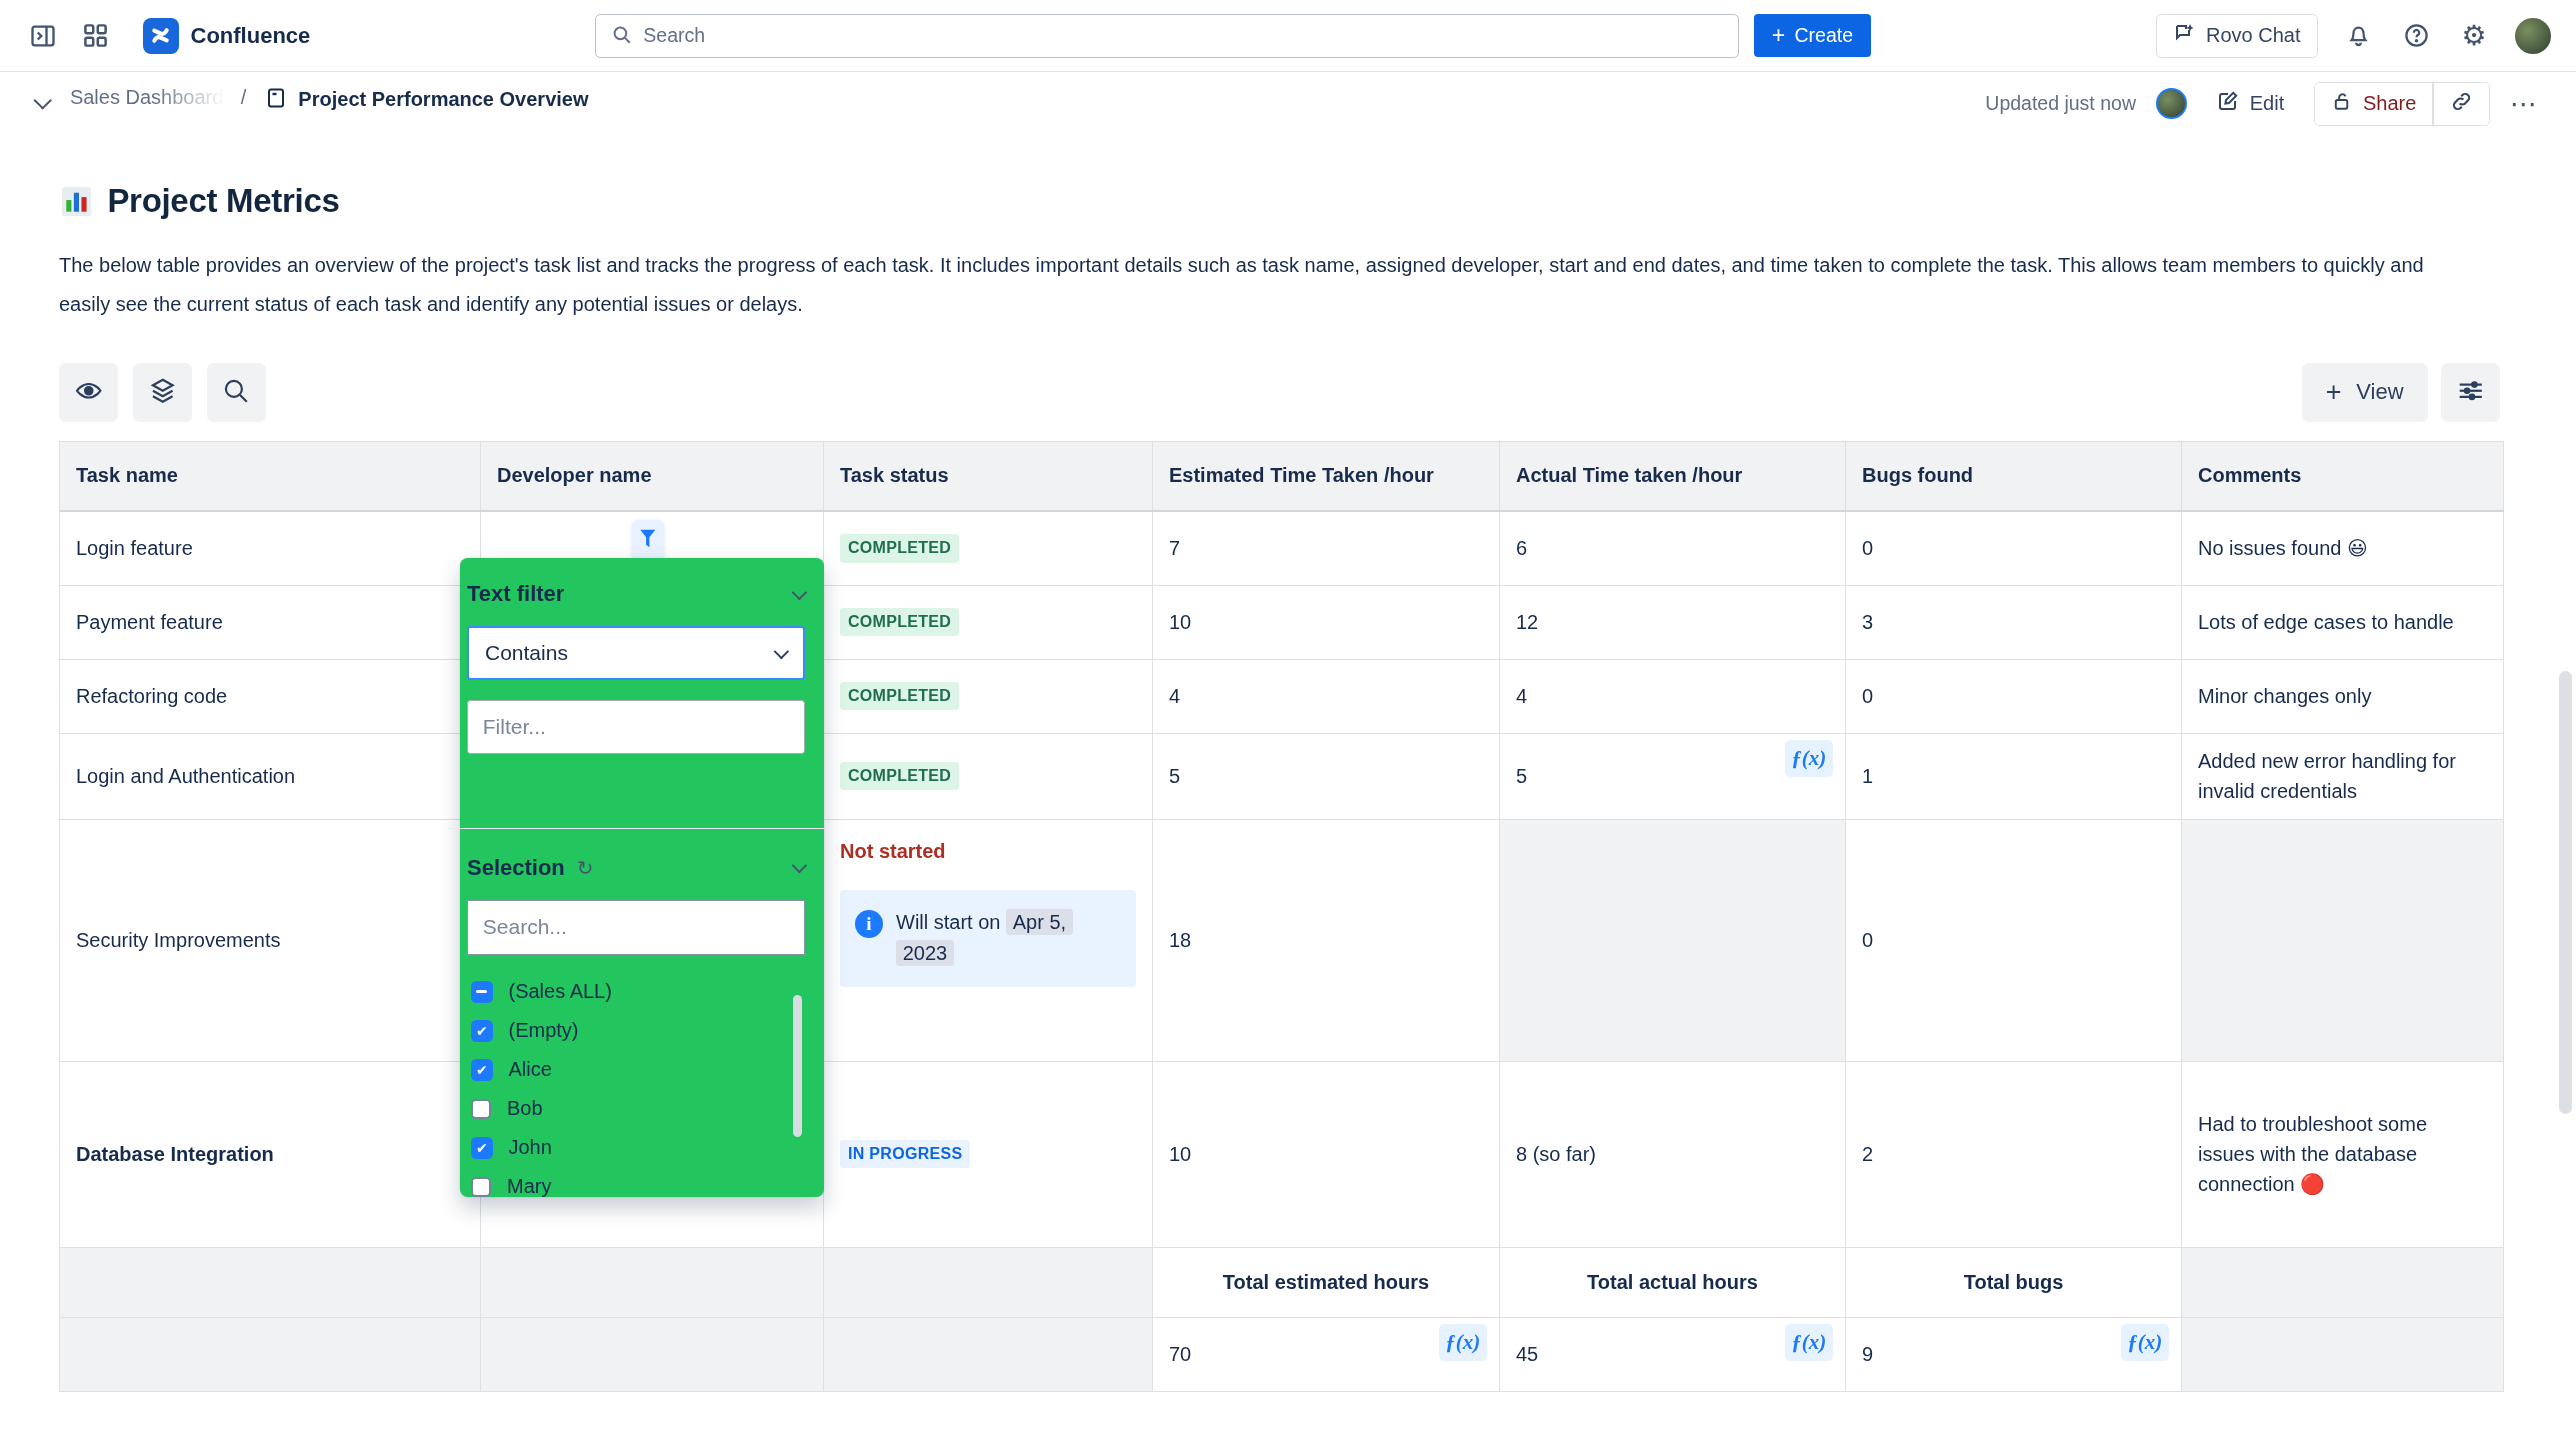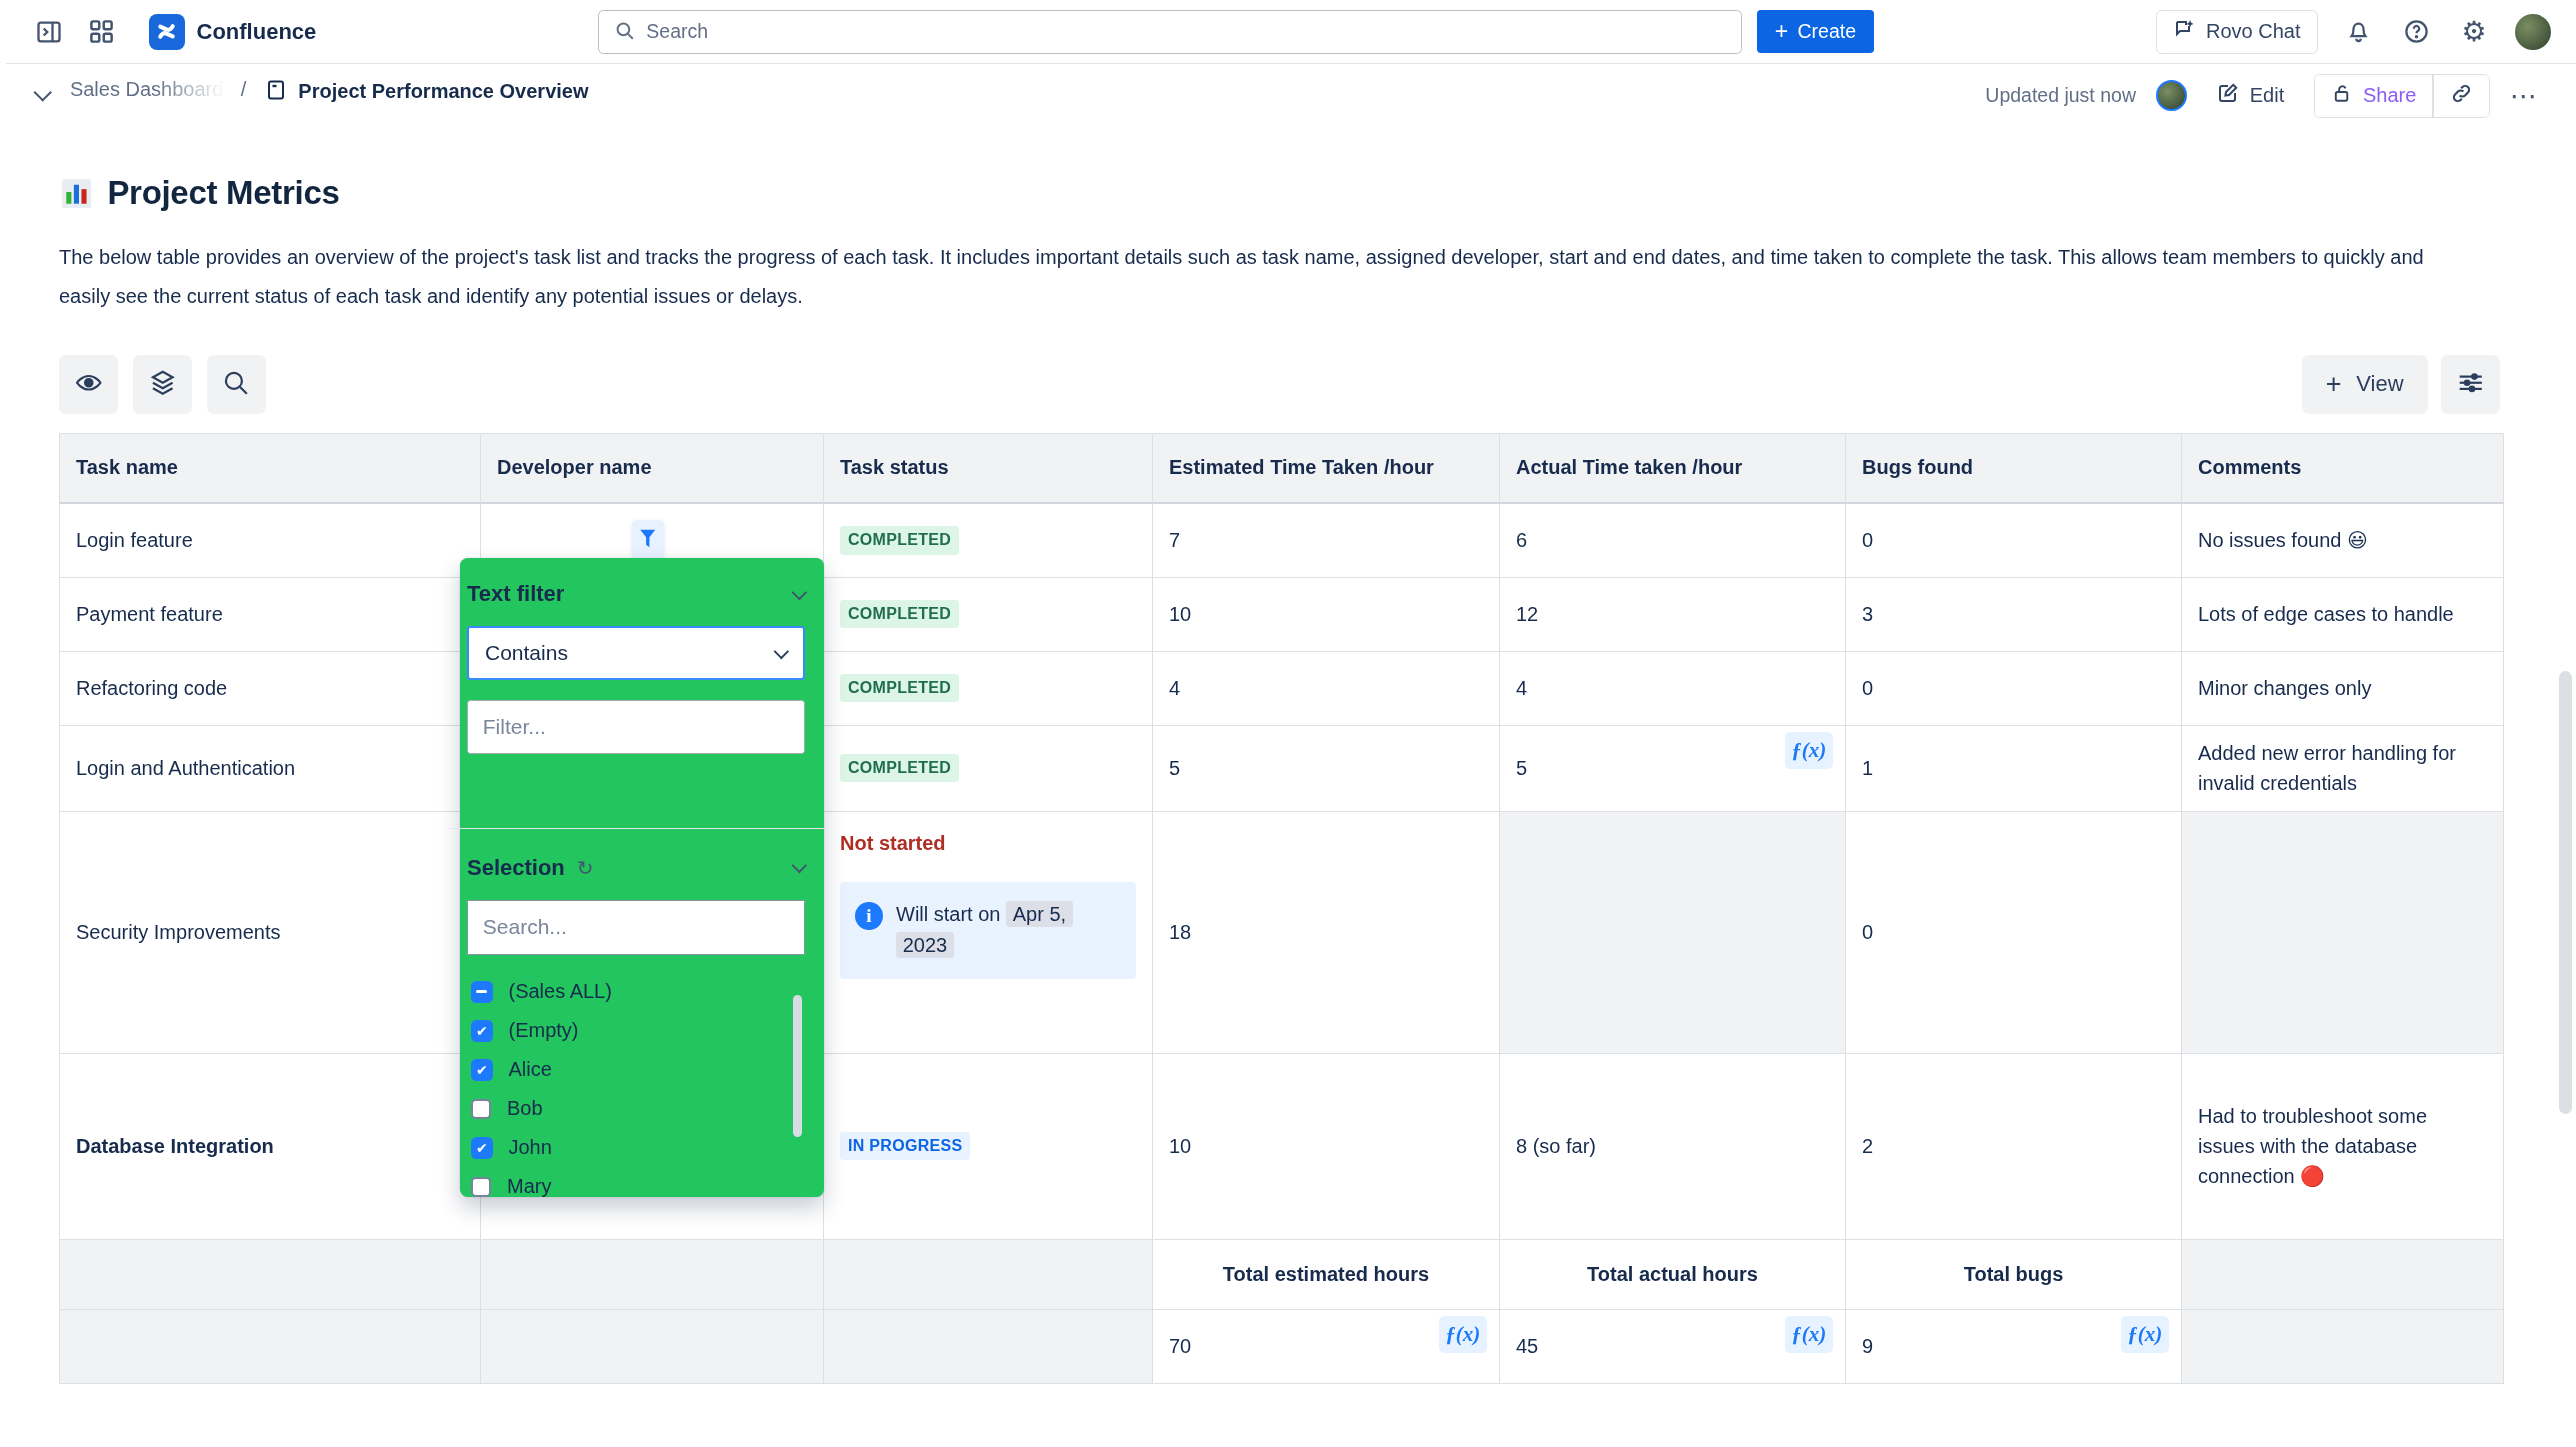--- a/index.html
+++ b/index.html
@@ -1,22 +1,22 @@
 <!DOCTYPE html>
 <html style="font-size:10.7px"><head>
 <meta charset="utf-8">
 <style>
   * { margin:0; padding:0; box-sizing:border-box; }
   html,body { width:2576px; height:1447px; }
   body { position:relative; background:#fff; overflow:hidden;
          font-family:"Liberation Sans","DejaVu Sans",sans-serif; color:#172B4D; }
 
   
-  .topnav { height:64px; display:flex; align-items:center; padding:0 25.5px;
-            border-bottom:1.3px solid #E1E4E8; background:#fff;margin-left:6px; }
+  .topnav { height:72px; display:flex; align-items:center; padding:0 25.5px;
+            border-bottom:1.3px solid #E1E4E8; background:#fff; }
   .nav-left { display:flex; align-items:center; gap:17.5px; }
   .icon-btn { width:35px; height:35px; display:flex; align-items:center; justify-content:center;
               border-radius:5.4px; color:#44546F; background:transparent; border:none; cursor:pointer; }
   .icon-btn svg { display:block; }
   .logo-wrap { display:flex; align-items:center; gap:12px; margin-left:12px; }
   .logo-sq { width:36px; height:36px; border-radius:8px; background:#1868DB;
              display:flex; align-items:center; justify-content:center; }
   .app-name { font-size:22px; font-weight:700; color:#172B4D; }
   .nav-spacer { flex:1; }
   .searchbar { width:1144px; height:44px; border:1.3px solid #B9C0CA; border-radius:5.4px;
@@ -44,21 +44,21 @@
   .page-crumb { display:flex; align-items:center; gap:10.7px; cursor:pointer; }
   .page-crumb .label { font-size:20px; font-weight:700; color:#172B4D; }
   .crumb-right { margin-left:auto; display:flex; align-items:center; gap:20px; }
   .updated { font-size:19.5px; color:#626F86; }
   .avatar-sm { width:31px; height:31px; border-radius:50%; border:2.7px solid #1D7AFC;
                background:radial-gradient(circle at 35% 35%, #7a8f62, #4c5f43 60%, #2f3d2a); }
   .text-btn { display:flex; align-items:center; gap:9.4px; font-size:20px; color:#344563;
               background:none; border:none; padding:0 9.4px; height:43px; cursor:pointer; }
   .share-group { display:flex; align-items:stretch; border:1.3px solid #DCDFE4; border-radius:5.4px; overflow:hidden; }
   .share-seg { display:flex; align-items:center; gap:9.4px; padding:16px 16px; height:42px;
-               font-size:20px; color:#8b5cf6; background:#fff; border:none; cursor:pointer; }
+               font-size:20px; color:#7f1d1d; background:#fff; border:none; cursor:pointer; }
   .share-div { width:1.3px; background:#DCDFE4; }
   .more-btn { font-size:27px; color:#44546F; letter-spacing:1.3px; background:none; border:none; cursor:pointer; }
 
   
   .content { padding:0 76px 0 59px; }
   .page-title { margin-top:47px; display:flex; align-items:center; gap:13.4px; }
   .page-title h1 { font-size:33px; font-weight:700; color:#12263F; letter-spacing:-0.3px; }
   .title-emoji { width:35px; height:35px; }
   .desc { margin-top:25.5px; font-size:20px; line-height:1.95; color:#172B4D; max-width:2399px; }
 

